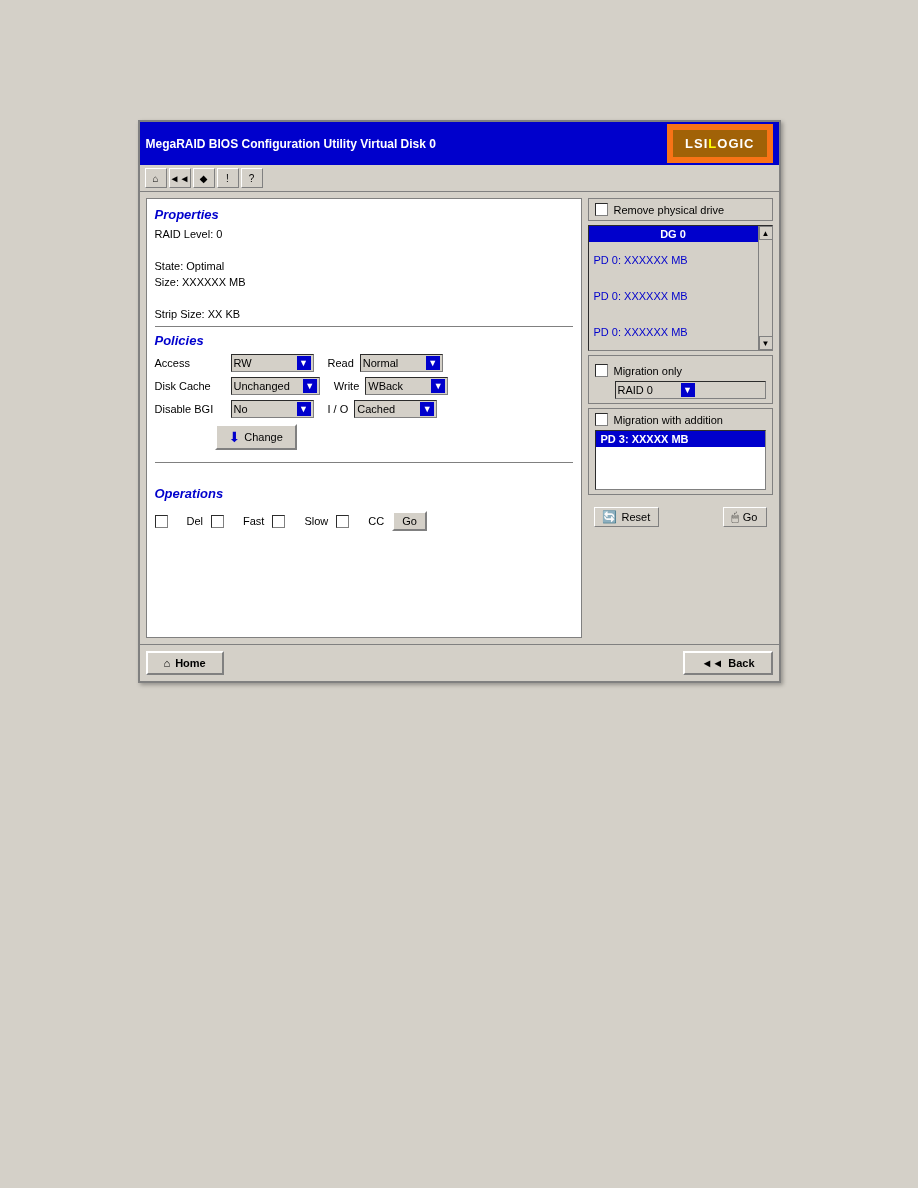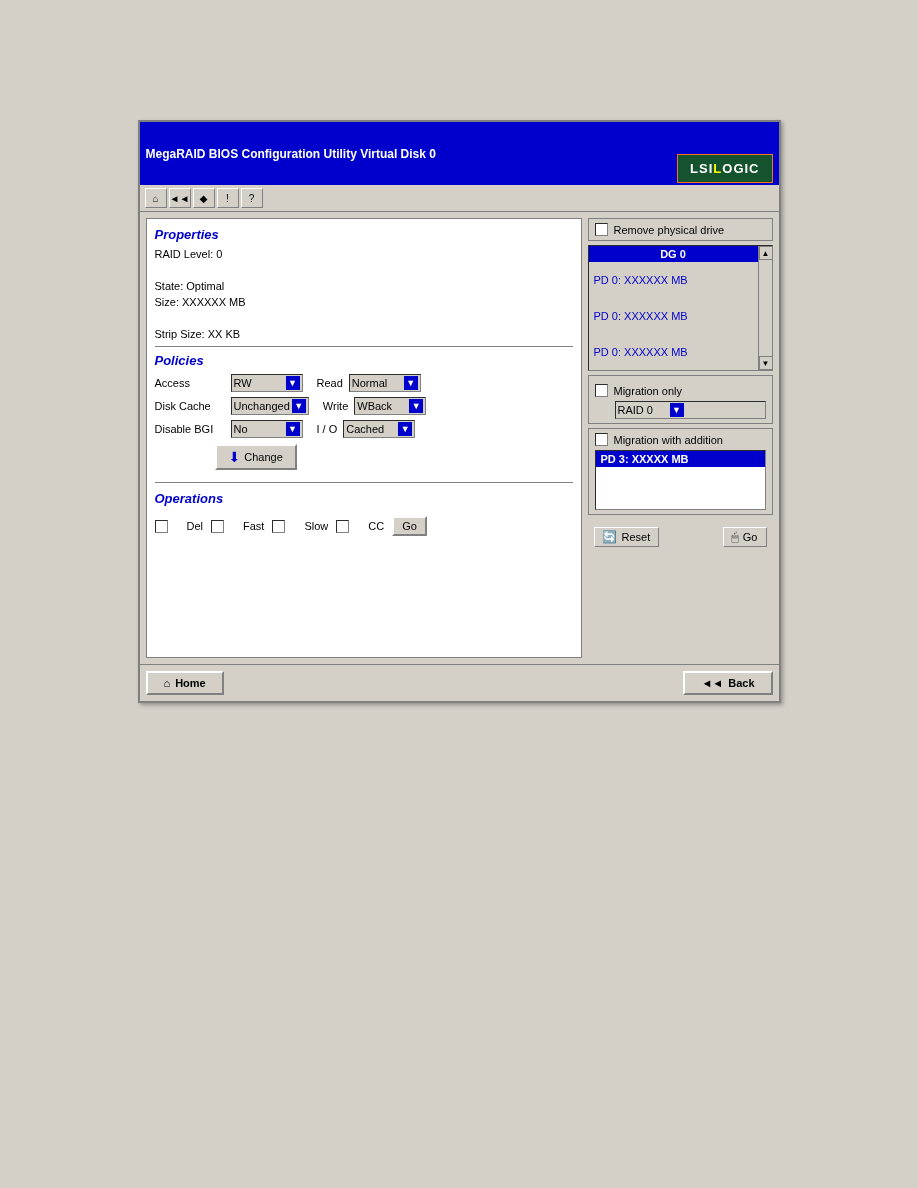--- a/index.html
+++ b/index.html
@@ -16,28 +16,27 @@
     }
 
     .main-window {
       width: 643px;
       background: #d4d0c8;
       border: 2px solid #808080;
       box-shadow: 2px 2px 4px rgba(0,0,0,0.3);
     }
 
     .lsi-logo-box {
-      background: #14532d;
-      border: 1px solid #f97316;
+      background: #a16207;
+      border: 6px solid #f97316;
       padding: 6px 12px;
       font-weight: bold;
       font-size: 13px;
       color: #ffffff;
       letter-spacing: 1px;
-      margin-top: 30px;
     }
 
     .toolbar {
       background: #d4d0c8;
       border-bottom: 1px solid #808080;
       padding: 3px 5px;
       display: flex;
       gap: 2px;
     }
 
@@ -110,21 +109,21 @@
       font-size: 11px;
     }
 
     .form-select {
       background: #d4d0c8;
       border: 1px inset #808080;
       font-size: 11px;
       padding: 1px 2px;
       display: flex;
       align-items: center;
-      gap: 2px;
+      gap: 13px;
     }
 
     .select-arrow {
       background: #0000cc;
       color: #ffffff;
       font-size: 9px;
       width: 14px;
       height: 14px;
       display: flex;
       align-items: center;
@@ -151,21 +150,21 @@
       font-size: 11px;
       cursor: pointer;
       display: flex;
       align-items: center;
       gap: 4px;
       margin-top: 6px;
       margin-left: 60px;
     }
 
     .ops-section {
-      margin-top: 8px;
+      margin-top: 23px;
     }
 
     .ops-row {
       display: flex;
       align-items: center;
       gap: 8px;
       margin-top: 10px;
     }
 
     .checkbox-item {

